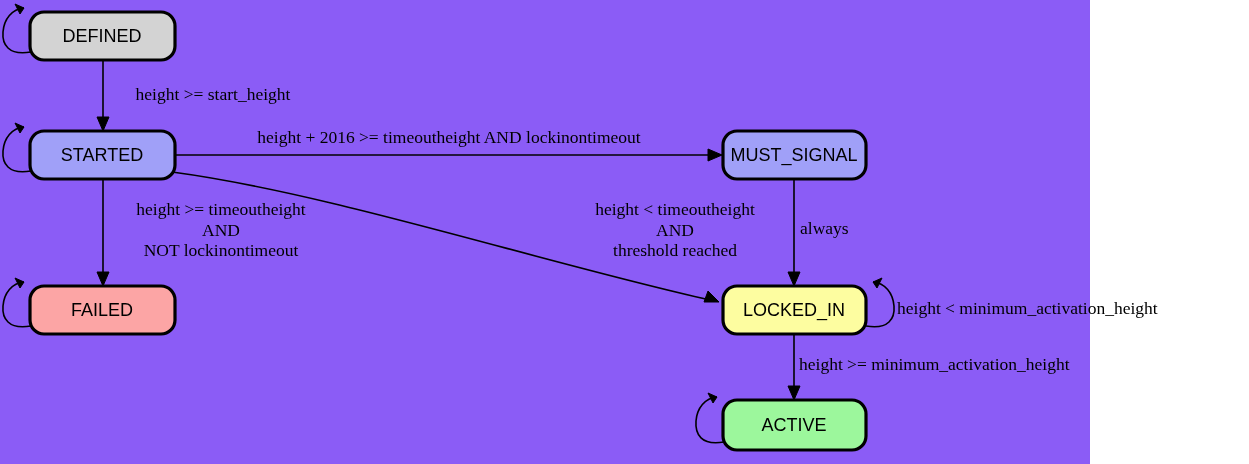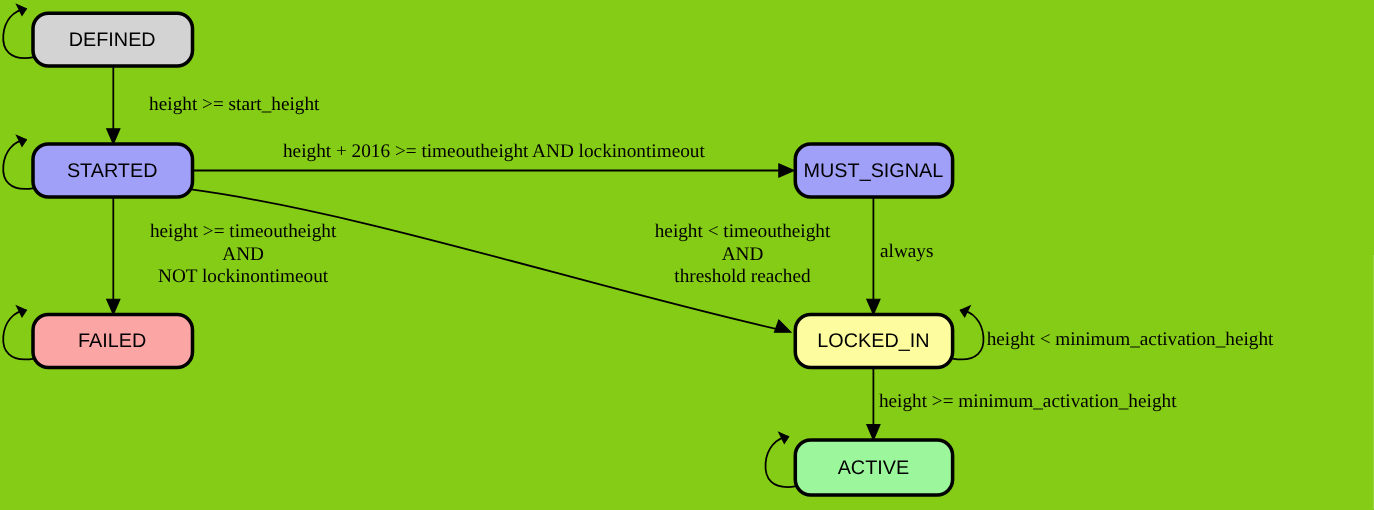--- a/index.html
+++ b/index.html
@@ -8,23 +8,23 @@
     background: #ffffff;
   }
   body {
     width: 1249px;
     height: 464px;
     overflow: hidden;
     font-family: "Liberation Sans", sans-serif;
   }
   #diagram-root {
     position: relative;
-    width: 1249px;
+    width: 1090px;
     height: 464px;
-    background: #84cc16;
+    background: #8b5cf6;
   }
   svg#state-machine {
     display: block;
     width: 1249px;
     height: 464px;
   }
   .node-shape {
     stroke: #000000;
     stroke-width: 3.2;
   }

